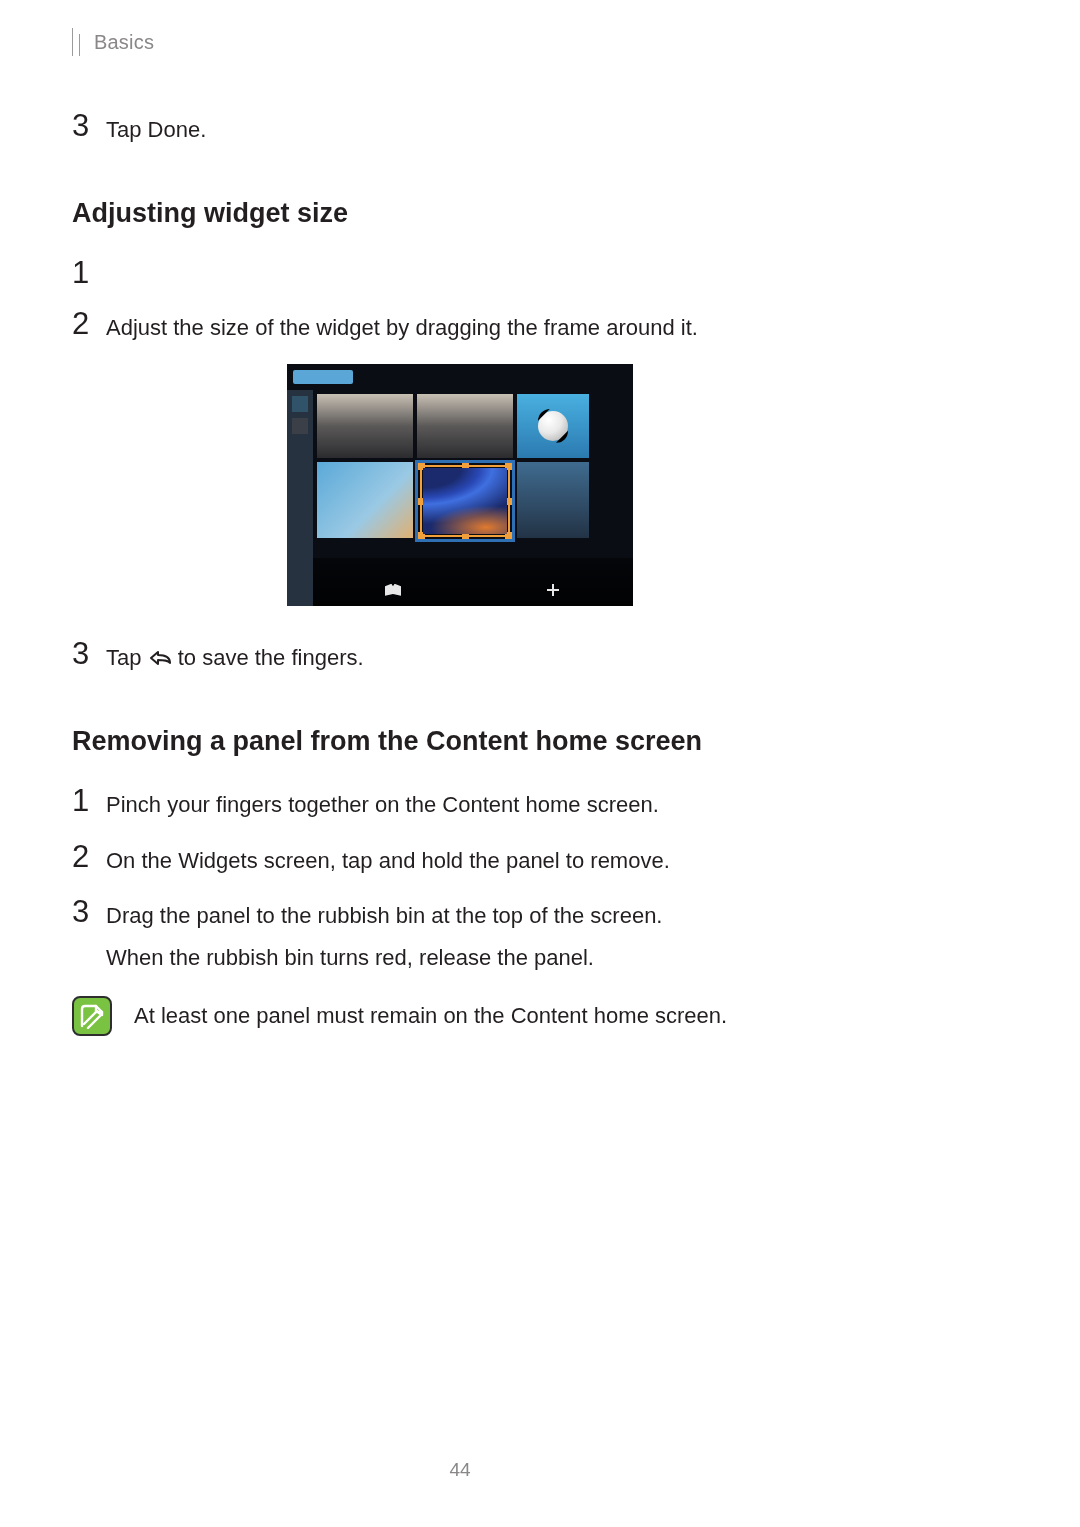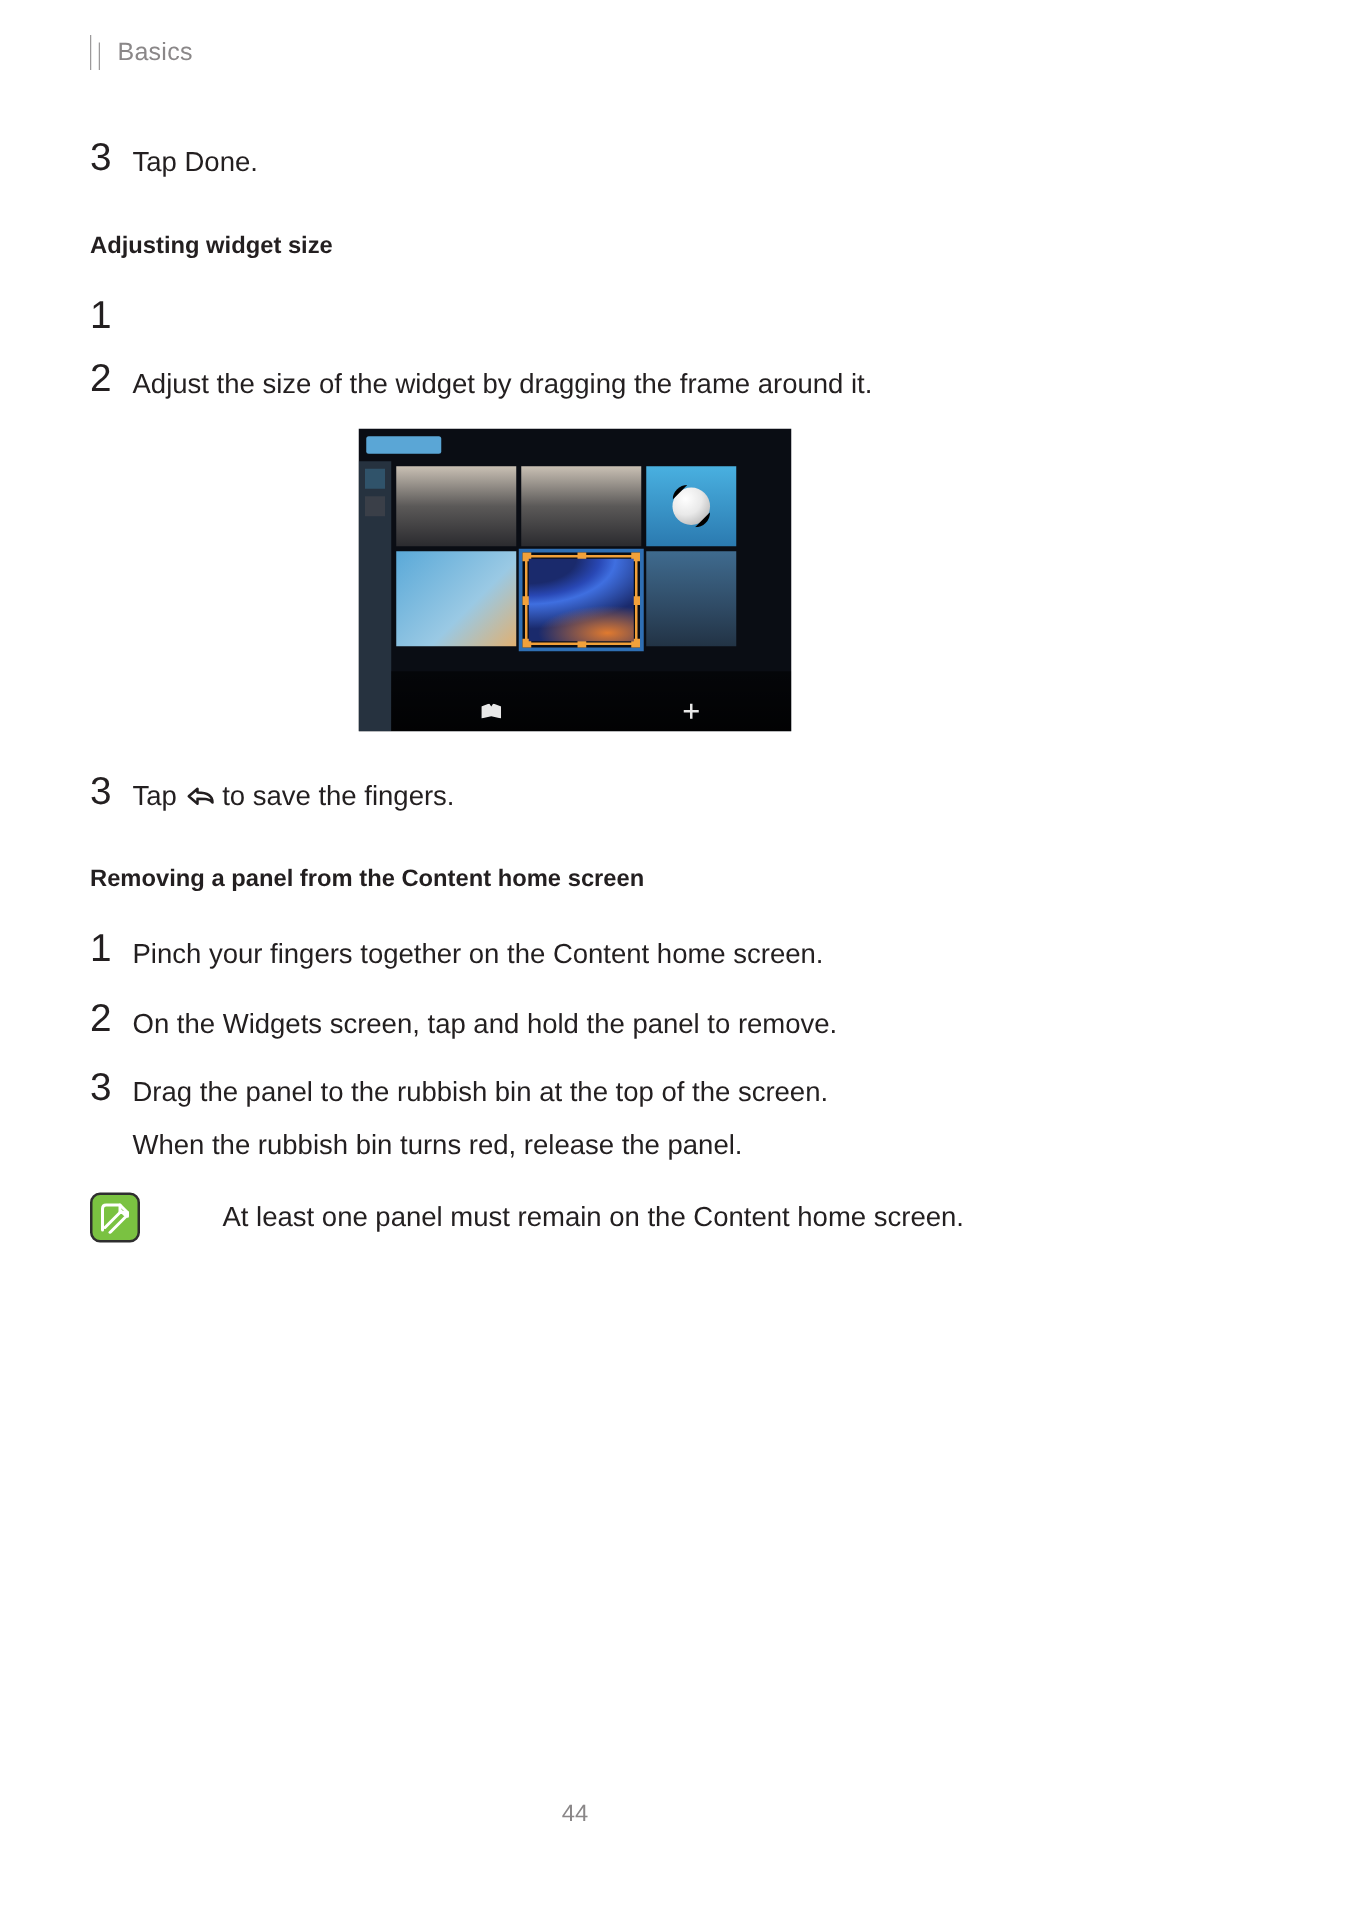--- a/index.html
+++ b/index.html
@@ -6,21 +6,21 @@
   html, body { width: 1080px; height: 1527px; background: #fff; font-family: "Segoe UI", "Myriad Pro", Arial, sans-serif; color: #231f20; }
   .page { position: relative; width: 920px; height: 1527px; padding: 28px 72px 0 72px; }
   .running-head { display: flex; align-items: center; margin-bottom: 54px; }
   .rule-short { width: 0; height: 28px; border-left: 1px solid #9c9a9b; margin-right: 6px; }
   .rule-short-inner { width: 0; height: 22px; border-left: 1px solid #9c9a9b; margin-right: 14px; margin-top: 6px; }
   .breadcrumb { font-size: 20px; color: #8a8788; letter-spacing: .2px; }
   .step { display: flex; align-items: flex-start; margin-bottom: 20px; }
   .step .num { width: 34px; font-size: 31px; font-weight: 400; line-height: 1; font-family: "Segoe UI", Arial, sans-serif; color: #231f20; flex-shrink: 0; }
   .step .txt { font-size: 22px; line-height: 1.45; padding-top: 4px; }
   .step .txt .bold { font-weight: 400; }
-  h2.sub { font-size: 19px; font-weight: 700; margin: 40px 0 28px 0; }
+  h2.sub { font-size: 27px; font-weight: 700; margin: 52px 0 28px 0; }
   .illus-wrap { display: flex; justify-content: center; margin: 18px 0 32px 0; }
   .illus { width: 346px; height: 242px; background: #0a0d14; position: relative; overflow: hidden; }
   
   .illus .topbar { position: absolute; left: 6px; top: 6px; width: 60px; height: 14px; background: #5aa6d6; border-radius: 2px; }
   
   .illus .side { position: absolute; left: 0; top: 26px; width: 26px; bottom: 0; background: #26323f; }
   .illus .side .s1 { position: absolute; left: 5px; top: 6px; width: 16px; height: 16px; background: #30536a; }
   .illus .side .s2 { position: absolute; left: 5px; top: 28px; width: 16px; height: 16px; background: #3a3f48; }
   
   .tile { position: absolute; }
@@ -55,22 +55,22 @@
   .sk-cross { position:relative; }
   .sk-cross:before,.sk-cross:after{content:"";position:absolute;background:#e8e8e8}
   .sk-cross:before{left:7px;top:0;width:2px;height:12px}
   .sk-cross:after{left:2px;top:5px;width:12px;height:2px}
   
   svg.back-icn { width: 24px; height: 20px; vertical-align: -3px; }
   
   .note { display:flex; align-items:flex-start; margin-top: 22px; }
   .note .badge { width:40px; height:40px; border:2px solid #2e2e2e; border-radius:8px; background:#7ac241; display:flex; align-items:center; justify-content:center; flex-shrink:0; margin-right:22px; }
   .note .badge svg { width:26px; height:26px; }
-  .note .ntxt { font-size:22px; padding-top:7px;margin-left:44px; }
-  .page-num { position:absolute; bottom:64px; left:0; right:0; text-align:center; font-size:19px; color:#8a8788; }
+  .note .ntxt { font-size:22px; padding-top:7px; }
+  .page-num { position:absolute; bottom:46px; left:0; right:0; text-align:center; font-size:19px; color:#8a8788; }
   .step-para2 { margin-top:10px; }
 </style>
 </head>
 <body>
 <div class="page">
 
   <div class="running-head">
     <span class="rule-short"></span>
     <span class="rule-short-inner"></span>
     <span class="breadcrumb">Basics</span>

